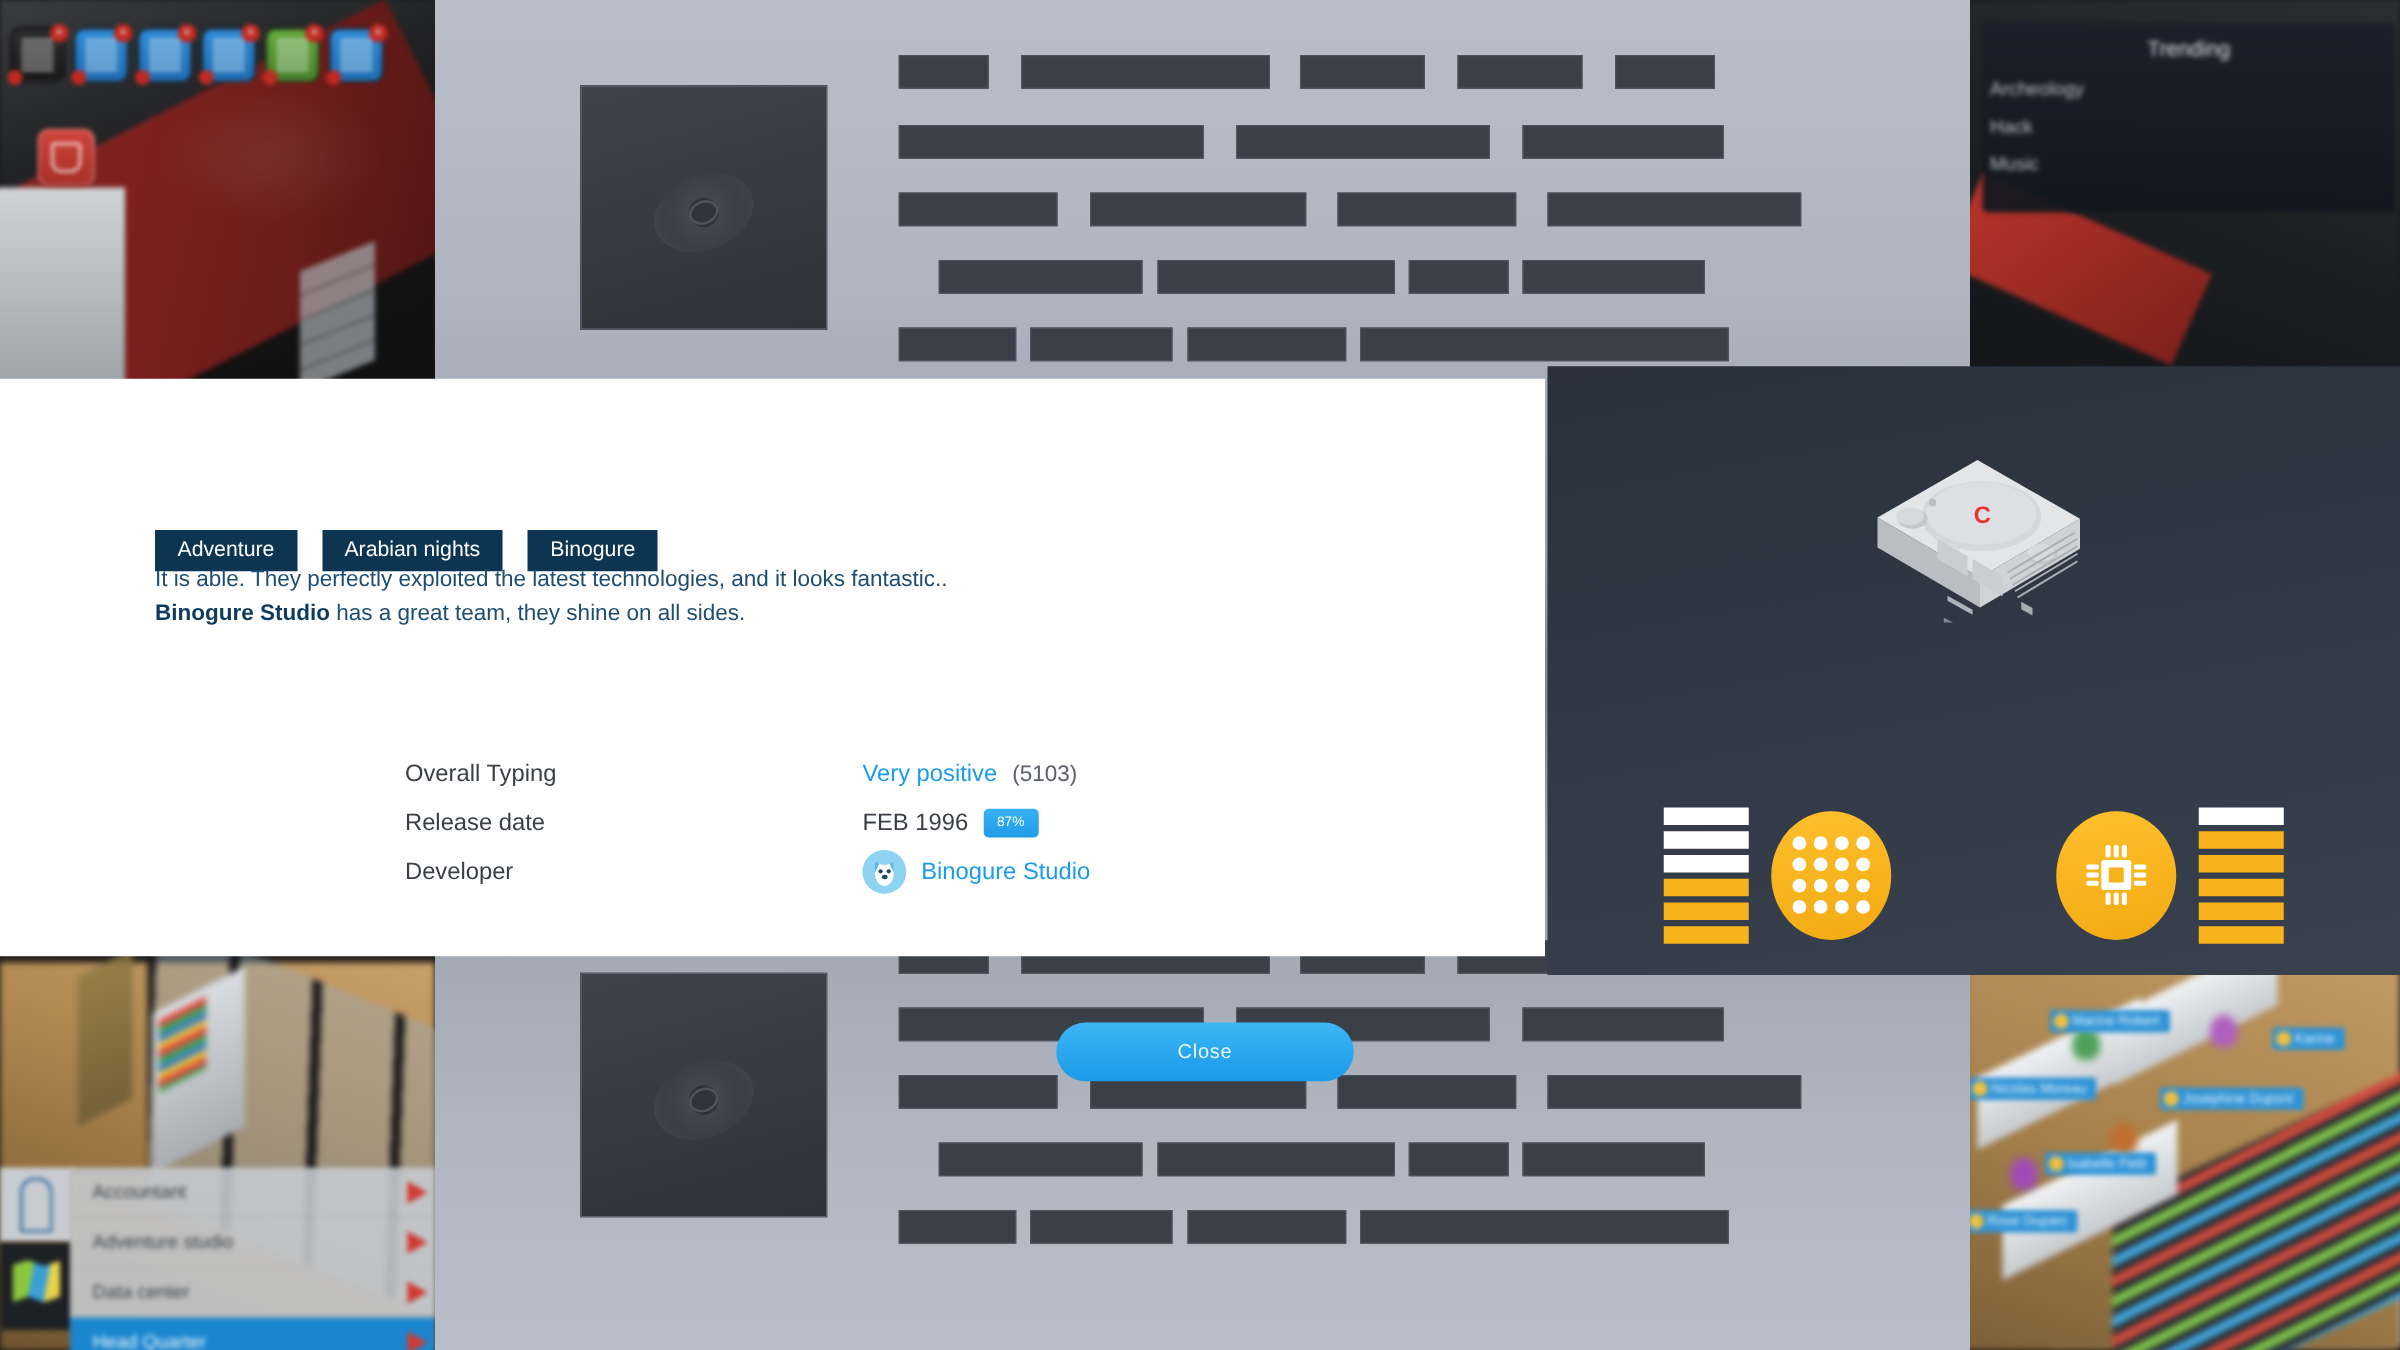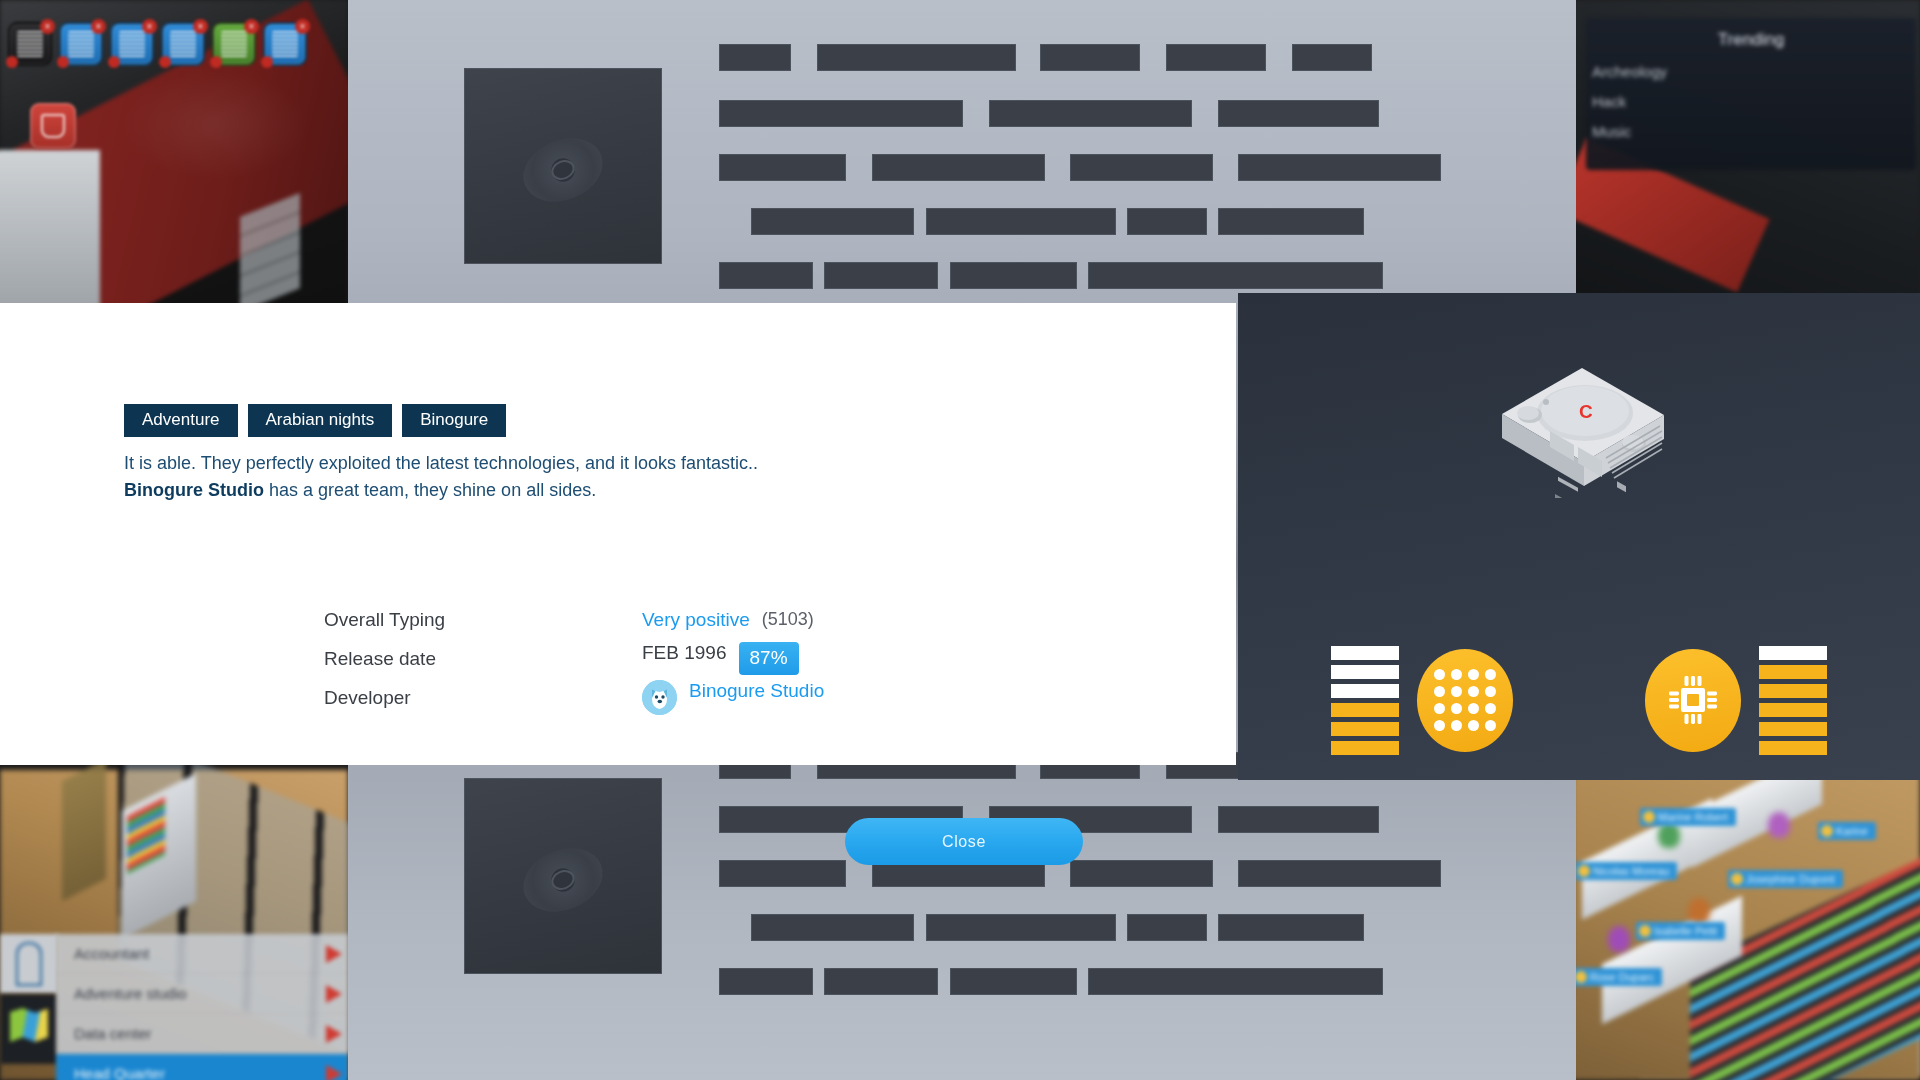--- a/index.html
+++ b/index.html
@@ -250,40 +250,40 @@
   
   .info-panel {
     position: absolute; left: 0; top: 303px; width: 1236px; height: 462px;
     background: #ffffff;
   }
   .game-title {
     position: absolute; left: 124px; top: 326px;
     font-size: 54px; font-weight: bold; letter-spacing: -0.5px;
     color: #0e3c5f; font-family: "Liberation Sans", sans-serif;
   }
-  .tag-row { position: absolute; left: 124px; top: 404px; display: flex; gap: 10px; }
+  .tag-row { position: absolute; left: 124px; top: 424px; display: flex; gap: 20px; }
   .tag {
     background: #0d3552; color: #ffffff; font-size: 17px;
     padding: 7px 18px 9px 18px; line-height: 1;
   }
   .desc {
     position: absolute; left: 124px; top: 450px; width: 900px;
     color: #1d4d72; font-size: 18px; line-height: 1.52;
   }
   .desc .studio { font-weight: bold; color: #0e3c5f; }
 
   .stats { position: absolute; left: 324px; top: 600px; }
   .stat-row { display: flex; align-items: center; height: 39px; }
   .stat-label { width: 318px; color: #3a3f46; font-size: 19px; }
-  .stat-value { display: flex; align-items: flex-start; gap: 12px; font-size: 19px; color: #3a3f46; }
+  .stat-value { display: flex; align-items: center; gap: 12px; font-size: 19px; color: #3a3f46; margin-left: 48px; }
   .link-blue { color: #1a9bf0; }
   .count-grey { color: #5b6069; font-size: 18px; }
   .pct-badge {
     background: linear-gradient(180deg,#39b1f2,#1f9be9);
-    color: #ffffff; font-size: 19px; padding: 5px 11px 6px; border-radius: 4px;
+    color: #ffffff; font-size: 11px; padding: 5px 11px 6px; border-radius: 4px;
   }
   .dev-avatar {
     width: 35px; height: 35px; border-radius: 50%;
     background: #8ed3f2; display: inline-block; position: relative; overflow: hidden;
     flex: 0 0 auto;
   }
 
   
   .right-panel {
     position: absolute; left: 1238px; top: 293px; width: 682px; height: 487px;

